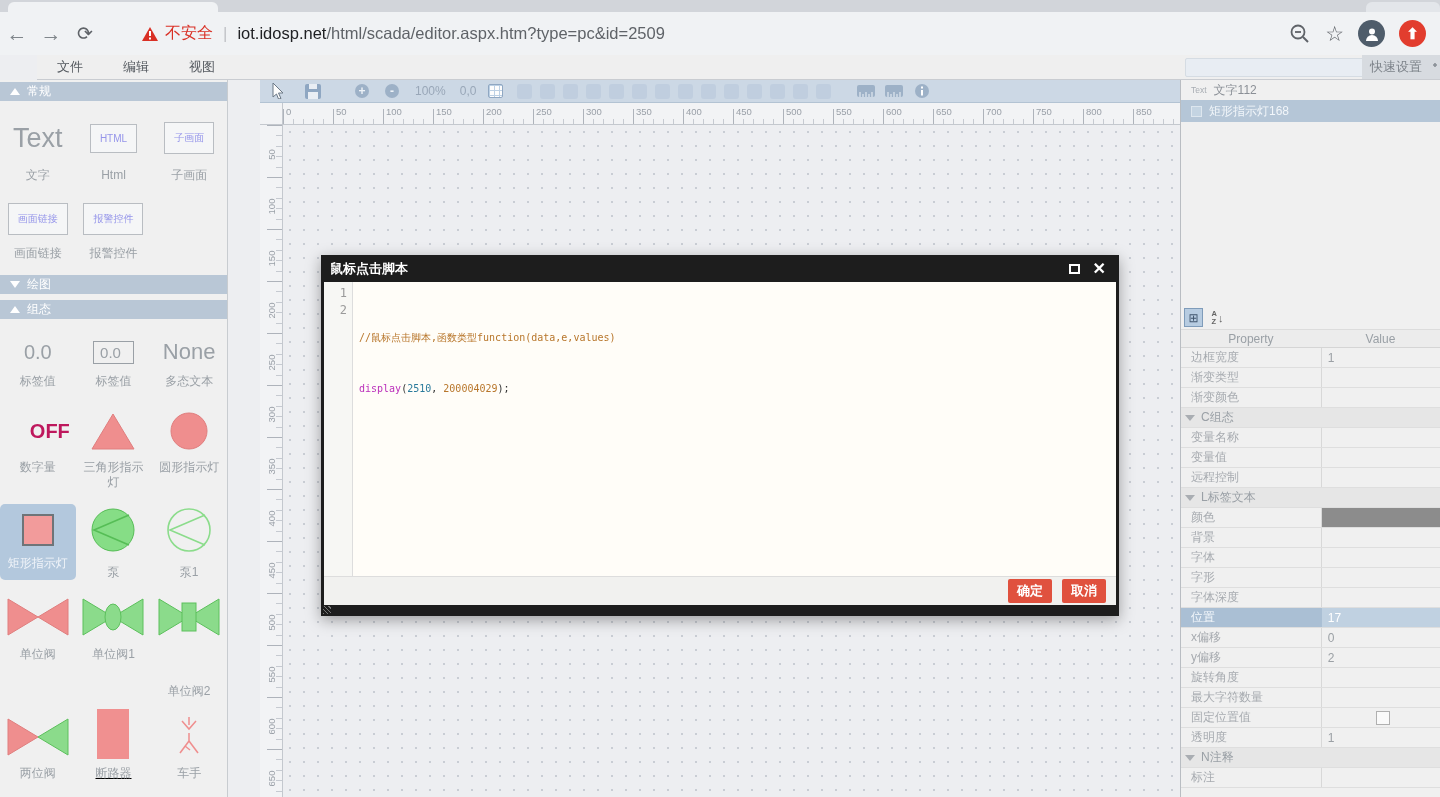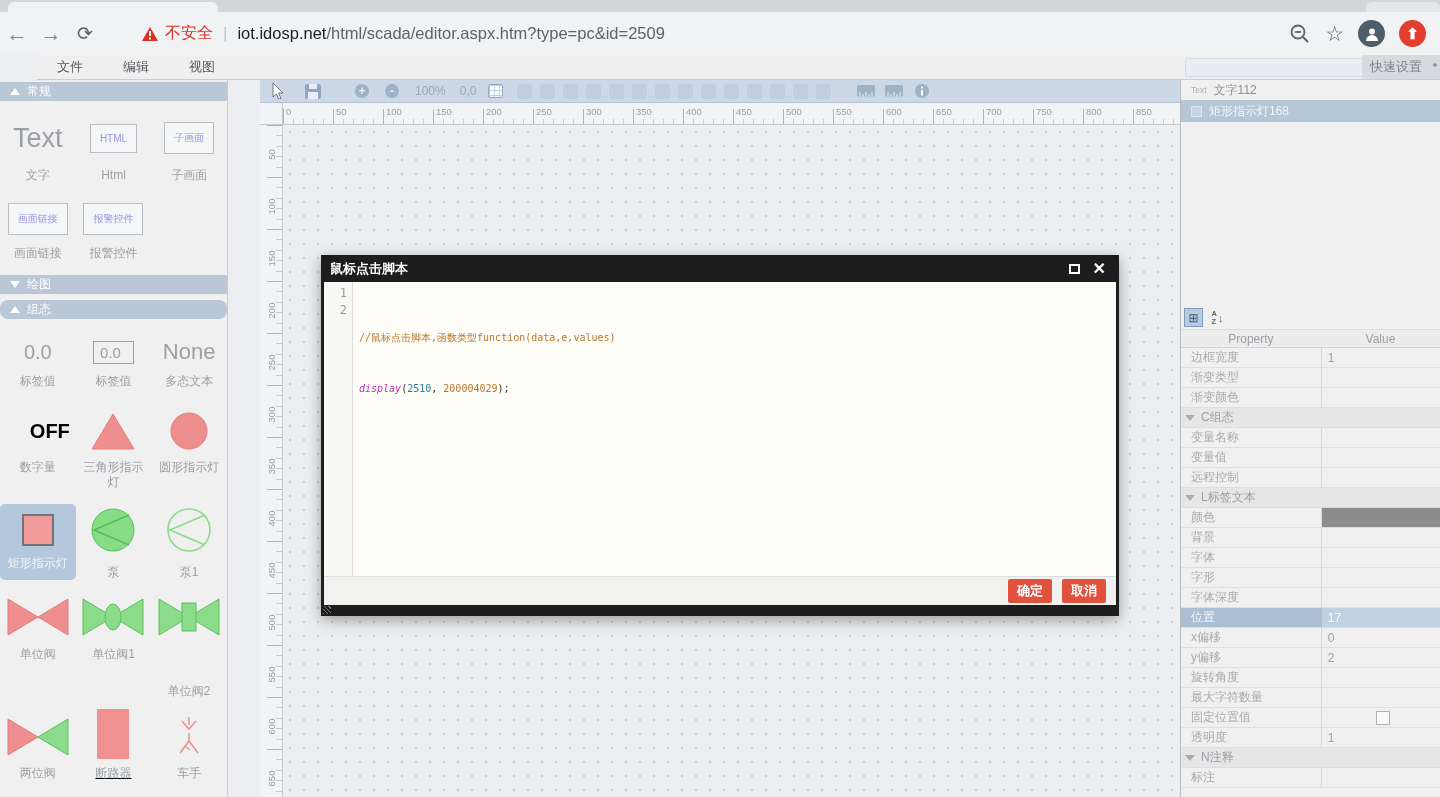--- a/index.html
+++ b/index.html
@@ -37,21 +37,21 @@
   .section-header { height: 19px; background: #b9c7d6; color: #fff; font-size: 12px; display: flex; align-items: center; padding-left: 10px; gap: 7px; margin-top: 2px; cursor: pointer; }
   .tri-up { width: 0; height: 0; border-left: 5px solid transparent; border-right: 5px solid transparent; border-bottom: 7px solid #fff; }
   .tri-down { width: 0; height: 0; border-left: 5px solid transparent; border-right: 5px solid transparent; border-top: 7px solid #fff; }
   .palette { display: grid; grid-template-columns: repeat(3, 1fr); }
   .pitem { display: flex; flex-direction: column; align-items: center; cursor: pointer; }
   .picon { display: flex; align-items: center; justify-content: center; }
   .plabel { font-size: 12px; color: #9aa0a6; text-align: center; line-height: 15px; margin-top: 9px; padding: 0 4px; }
   .preview-text { font-size: 27px; color: #9aa0a6; }
   .preview-num { font-size: 20px; color: #9aa0a6; }
   .preview-none { font-size: 22px; color: #9aa0a6; }
-  .preview-off { font-size: 20px; font-weight: bold; color: #000000; margin-left: 24px; }
+  .preview-off { font-size: 20px; font-weight: bold; color: #be185d; margin-left: 24px; }
   .preview-btn { border: 1px solid #b9bdc2; background: #f5f6f7; color: #9595ea; font-size: 10px; padding: 8px 9px; white-space: nowrap; }
   .boxed-num { border: 1px solid #9aa0a6; color: #9aa0a6; font-size: 15px; padding: 2px 12px 2px 6px; }
   .pitem.selected { background: #b3c8dd; border-radius: 5px; padding: 4px 0 4px 0; }
   .pitem.selected .plabel { color: #f0f4f9; margin-top: 4px; }
 
   
   .etoolbar { position: absolute; left: 260px; top: 80px; width: 920px; height: 23px; background: #ccd8e5; border-bottom: 1px solid #b3c3d3; display: flex; align-items: center; }
   .tool { margin-left: 9px; display: flex; align-items: center; justify-content: center; }
   .tool-text { font-size: 12px; color: #99a7b8; }
   .tool-grid { width: 15px; height: 14px; background: #fdfdfd; border: 1px solid #8fa7c2; border-radius: 2px;
@@ -78,21 +78,21 @@
   .dialog { position: absolute; left: 321px; top: 255px; width: 798px; height: 361px; background: #1d1d1d; box-shadow: 0 4px 14px rgba(0,0,0,.35); padding: 0 3px; z-index: 50; }
   .dlg-title { height: 27px; display: flex; align-items: center; color: #fff; font-size: 13px; font-weight: bold; padding: 0 6px; }
   .dlg-icons { margin-left: auto; display: flex; align-items: center; gap: 13px; padding-right: 4px; }
   .dlg-max { width: 11px; height: 10px; border: 2px solid #fff; }
   .dlg-close { color: #fff; font-size: 16px; line-height: 16px; cursor: pointer; }
   .dlg-body { height: 294px; background: #fffdf8; display: flex; overflow: hidden; }
   .gutter { width: 29px; background: #f7f7f4; border-right: 1px solid #ddd; padding-top: 3px; }
   .lineno { font-family: "DejaVu Sans Mono", monospace; font-size: 12px; color: #9a9a9a; text-align: right; padding-right: 5px; line-height: 17px; }
   .codearea { flex: 1; padding: 13px 0 0 6px; font-family: "DejaVu Sans Mono", monospace; font-size: 10px; line-height: 17px; white-space: pre; }
   .tok-comment { color: #b8762b; }
-  .tok-fn { color: #bb30bb; font-style: italic; }
+  .tok-fn { color: #bb30bb; }
   .tok-num { color: #2a7a9b; }
   .tok-num2 { color: #b8762b; margin-top: 37px; }
   .tok-plain { color: #333; }
   .dlg-footer { height: 29px; background: #f1f1ef; border-top: 1px solid #ddd; display: flex; align-items: center; justify-content: flex-end; gap: 10px; padding-right: 10px; }
   .dlg-btn { background: #e0513e; color: #fff; font-size: 13px; font-weight: bold; padding: 3px 9px; border-radius: 2px; border: none; cursor: pointer; font-family: inherit; }
   .grip { position: absolute; left: 2px; bottom: 2px; width: 8px; height: 8px;
     background-image: repeating-linear-gradient(45deg, #777 0 1px, transparent 1px 3px); }
 
   
   .rightpanel { position: absolute; left: 1180px; top: 80px; width: 260px; height: 717px; background: #f0f0f0; border-left: 1px solid #b9bdc2; overflow: hidden; }
@@ -208,21 +208,21 @@
             <span class="preview-btn">报警控件</span>
           </div>
         <div class="plabel">报警控件</div>
       </div>
       <div></div>
     </div>
     <div class="section-header" style="margin-top:14px;">
       <span class="tri-down"></span>
       <span>绘图</span>
     </div>
-    <div class="section-header" style="margin-top:6px;border-radius:8px;">
+    <div class="section-header" style="margin-top:6px;">
       <span class="tri-up"></span>
       <span>组态</span>
     </div>
     <div class="palette" style="margin-top:20px;">
 
       <div class="pitem">
         <div class="picon" style="height:26px;">
             <span class="preview-num">0.0</span>
           </div>
         <div class="plabel">标签值</div>

